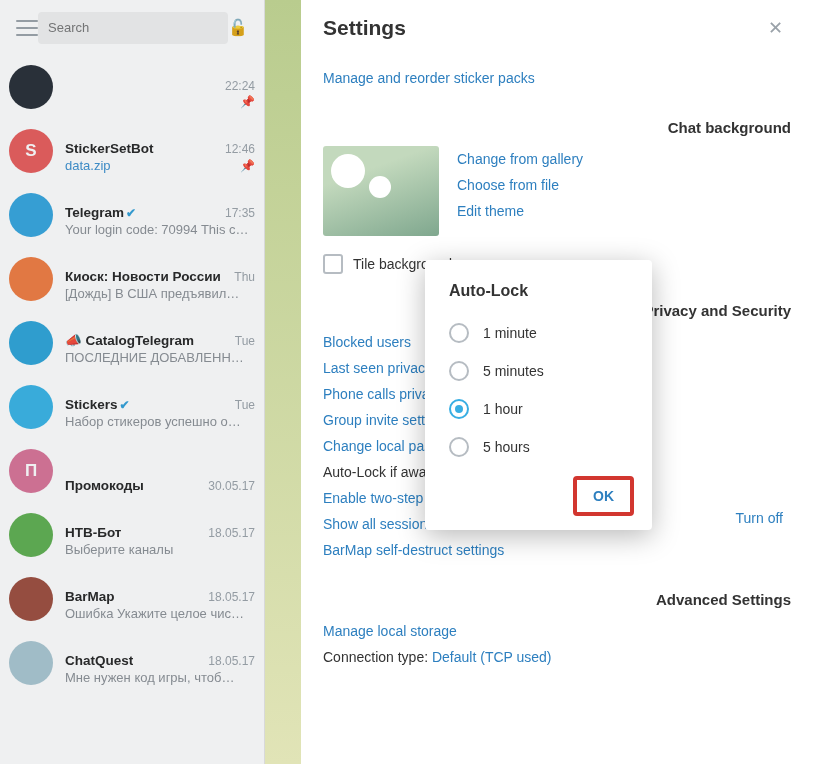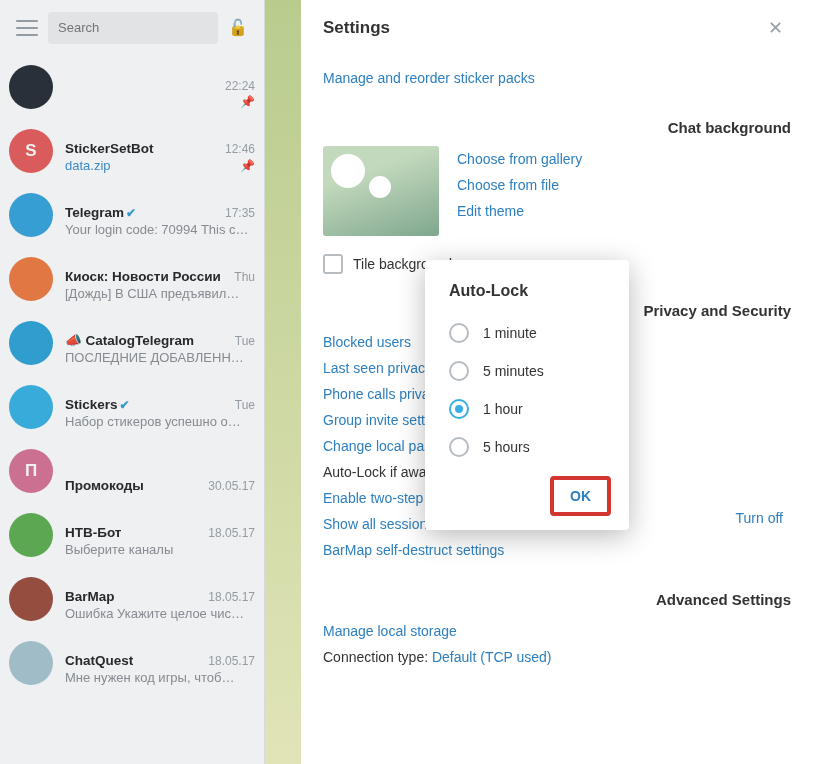--- a/index.html
+++ b/index.html
@@ -1,21 +1,21 @@
 <!DOCTYPE html>
 <html><head>
 <meta charset="utf-8">
 <style>
   * { box-sizing: border-box; margin: 0; padding: 0; }
   body { font-family: -apple-system, "Segoe UI", Arial, sans-serif; font-size: 13px; color: #333; background: #fff; width: 813px; height: 764px; overflow: hidden; }
   .app { display: flex; width: 100%; height: 100%; position: relative; }
 
   
   .sidebar { width: 265px; background: #fff; border-right: 1px solid #e6e6e6; display: flex; flex-direction: column; box-shadow: 2px 0 12px rgba(0,0,0,0.08); }
-  .side-top { height: 55px; display: flex; align-items: center; gap: 10px; padding: 0 16px; }
+  .side-top { height: 55px; display: flex; align-items: center; padding: 0 16px; }
   .hamburger { width: 22px; height: 16px; cursor: pointer; display:flex; flex-direction:column; justify-content:space-between;}
   .hamburger span{height:2px;background:#9aa2a9;border-radius:1px;}
   .search-wrap{flex:1; background:#f1f1f1; border-radius:4px; height:32px; display:flex; align-items:center; padding:0 10px;}
   .search-wrap input{border:none;background:transparent;outline:none;font-size:13px;color:#555;width:100%;}
   .lock-icon{ color:#9aa2a9; font-size:16px; width:20px; text-align:center;}
 
   .chatlist{flex:1;overflow:hidden;}
   .chat-item{display:flex;align-items:flex-end;padding:10px 9px;gap:12px;cursor:pointer;}
   .avatar{width:44px;height:44px;border-radius:50%;flex:none;display:flex;align-items:center;justify-content:center;color:#fff;font-weight:600;font-size:17px;}
   .chat-body{flex:1;min-width:0;}
@@ -26,21 +26,21 @@
   .chat-msg{color:#8a8f95;white-space:nowrap;overflow:hidden;text-overflow:ellipsis;font-size:13px;}
   .chat-msg .hl{color:#3a8fcf;}
   .pin{color:#b9bfc4;font-size:12px;flex:none;}
   .verified{color:#2e9fd8; font-size:12px; margin-left:2px;}
 
   
   .main { flex:1; position:relative; background: linear-gradient(135deg,#8bae7a,#cfd6a8); }
   .main-bgstrip{ position:absolute; left:0; top:0; width:36px; height:100%; background: linear-gradient(#b9cc8e,#e1e4b7); }
   .settings-panel{ position:absolute; left:36px; right:0; top:0; bottom:0; background:#fff; padding:0; }
   .settings-head{display:flex;align-items:center;justify-content:space-between;height:55px;padding:0 30px 0 22px;}
-  .settings-title{font-weight:700;font-size:17px;color:#333;}
+  .settings-title{font-weight:700;font-size:21px;color:#333;}
   .close-x{color:#9aa2a9;font-size:18px;cursor:pointer;}
   .settings-body{padding:10px 22px 22px; overflow:hidden;}
   .link{color:#2d7fbf;cursor:pointer;line-height:26px;font-size:14px;}
   .sect-h{font-weight:700;color:#333;margin-top:28px;margin-bottom:10px;font-size:15px;text-align:right;}
   .bg-row{display:flex;gap:18px;align-items:flex-start;}
   .bg-thumb{width:116px;height:90px;border-radius:3px;background:linear-gradient(160deg,#c3d9bd 30%,#7fa78e);position:relative;overflow:hidden;}
   .bg-thumb::before,.bg-thumb::after{content:"";position:absolute;border-radius:50%;background:#fff;}
   .bg-thumb::before{width:34px;height:34px;left:8px;top:8px;}
   .bg-thumb::after{width:22px;height:22px;left:46px;top:30px;}
   .bg-links{display:flex;flex-direction:column;}
@@ -48,21 +48,21 @@
   .checkbox-ui{width:20px;height:20px;border:2px solid #b6bcc2;border-radius:3px;}
   .check-label{font-size:14px;color:#333;}
   .kv{font-size:14px;color:#333;line-height:26px;}
   .kv .kvv{color:#2d7fbf;}
   .turnoff{position:absolute;right:30px;top:510px;color:#2d7fbf;font-size:14px;cursor:pointer;}
 
   
   .dim-sidebar{position:absolute;left:0;top:0;width:265px;height:100%;background:rgba(100,110,120,0.10);pointer-events:none;}
 
   
-  .dialog{position:absolute;left:425px;top:260px;width:204px;background:#fff;border-radius:4px;box-shadow:0 6px 28px rgba(0,0,0,0.28);padding:22px 18px 14px;}
+  .dialog{position:absolute;left:425px;top:260px;width:227px;background:#fff;border-radius:4px;box-shadow:0 6px 28px rgba(0,0,0,0.28);padding:22px 18px 14px;}
   .dlg-title{font-weight:700;font-size:16px;color:#333;margin-bottom:14px;margin-left:6px;}
   .radio-opt{display:flex;align-items:center;gap:14px;padding:9px 6px;cursor:pointer;}
   .radio-ui{width:20px;height:20px;border:2px solid #b6bcc2;border-radius:50%;position:relative;}
   .radio-ui.sel{border-color:#38aee3;}
   .radio-ui.sel::after{content:"";position:absolute;inset:4px;border-radius:50%;background:#38aee3;}
   .radio-label{font-size:14px;color:#333;}
   .dlg-actions{display:flex;justify-content:flex-end;margin-top:10px;}
   .ok-btn{color:#2d7fbf;font-weight:600;font-size:14px;padding:6px 14px;cursor:pointer;background:transparent;border:none;}
   .ok-highlight{border:4px solid #d2362f;border-radius:4px;padding:2px;}
 
@@ -215,21 +215,21 @@
         <div class="settings-title">Settings</div>
         <div class="close-x">✕</div>
       </div>
       <div class="settings-body">
         <div class="link">Manage and reorder sticker packs</div>
 
         <div class="sect-h">Chat background</div>
         <div class="bg-row">
           <div class="bg-thumb"></div>
           <div class="bg-links">
-            <div class="link">Choose from gallery</div>
+            <div class="link">Change from gallery</div>
             <div class="link">Choose from file</div>
             <div class="link">Edit theme</div>
           </div>
         </div>
         <div class="check-row">
           <div class="checkbox-ui"></div>
           <div class="check-label">Tile background</div>
         </div>
 
         <div class="sect-h">Privacy and Security</div>

